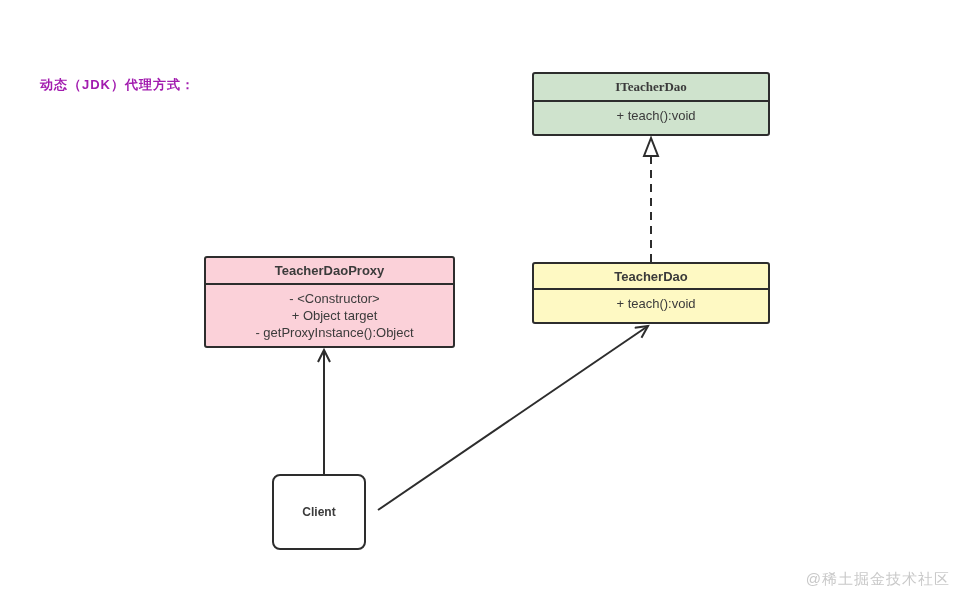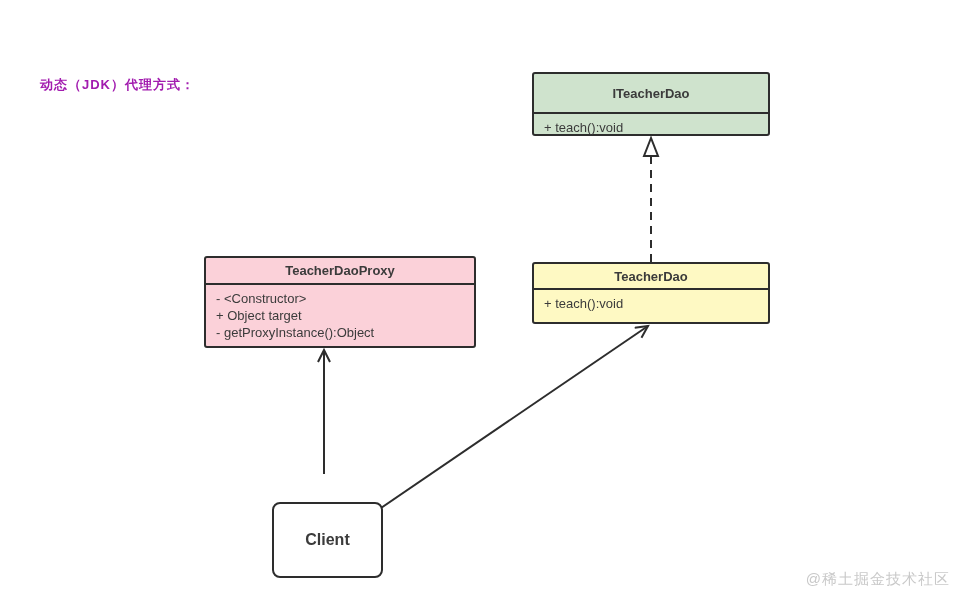--- a/index.html
+++ b/index.html
@@ -16,34 +16,34 @@
     border:2px solid #2d2d2d;border-radius:3px;
     color:#3b3b3b;
   }
   .uml-class .hdr{
     box-sizing:border-box;border-bottom:2px solid #2d2d2d;
     font-weight:bold;font-size:13px;text-align:center;
     display:flex;align-items:center;justify-content:center;
   }
   .uml-class .body{
     box-sizing:border-box;padding:5px 0 0 10px;
-    font-size:13px;line-height:17px;text-align:left;
+    font-size:13px;line-height:17px;text-align:center;
   }
   #cls-iteacherdao{left:532px;top:72px;width:238px;height:64px;background:#cfe3cd;}
-  #cls-iteacherdao .hdr{height:40px;}
-  #cls-teacherdaoproxy{left:204px;top:256px;width:272px;height:92px;background:#fbd1d9;}
+  #cls-iteacherdao .hdr{height:28px;font-family:Liberation Serif, serif;}
+  #cls-teacherdaoproxy{left:204px;top:256px;width:251px;height:92px;background:#fbd1d9;}
   #cls-teacherdaoproxy .hdr{height:27px;}
   #cls-teacherdao{left:532px;top:262px;width:238px;height:62px;background:#fef9c3;}
   #cls-teacherdao .hdr{height:26px;}
   .client-box{
-    position:absolute;left:272px;top:474px;width:111px;height:76px;
+    position:absolute;left:272px;top:474px;width:94px;height:76px;
     box-sizing:border-box;border:2px solid #2d2d2d;border-radius:8px;
     background:#ffffff;color:#3b3b3b;
     display:flex;align-items:center;justify-content:center;
-    font-size:16px;font-weight:bold;margin-top:28px;
+    font-size:12px;font-weight:bold;
   }
   .edges{position:absolute;left:0;top:0;pointer-events:none;}
   .watermark{
     position:absolute;right:10px;top:570px;
     font-size:15px;color:#c9c9c9;letter-spacing:1px;
   }
 </style>
 </head>
 <body>
 

